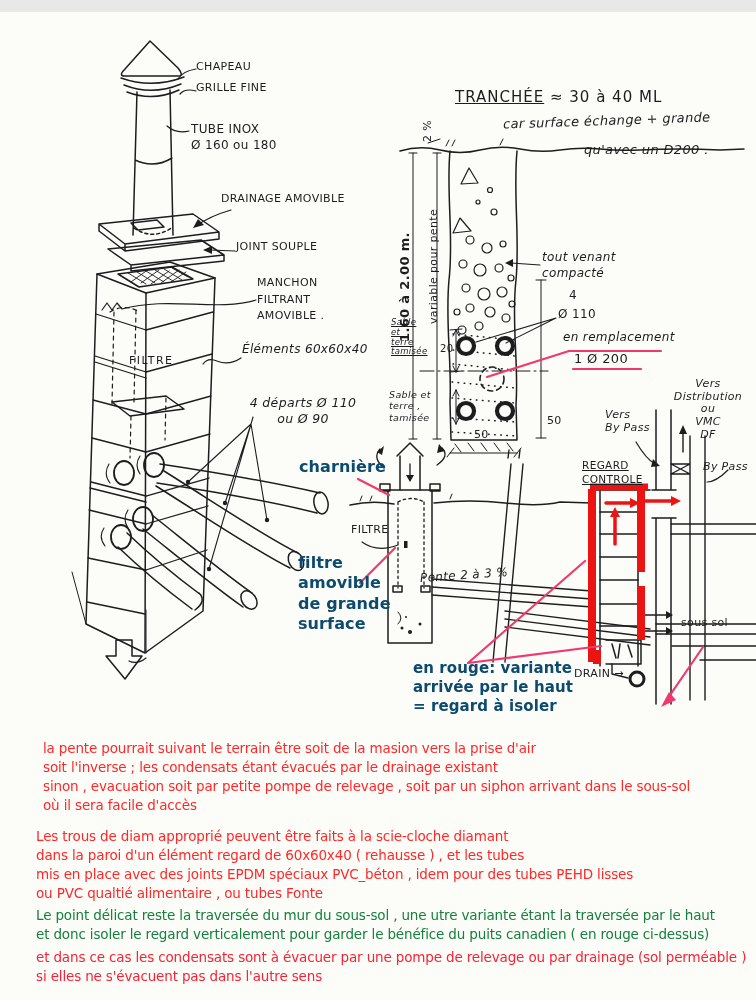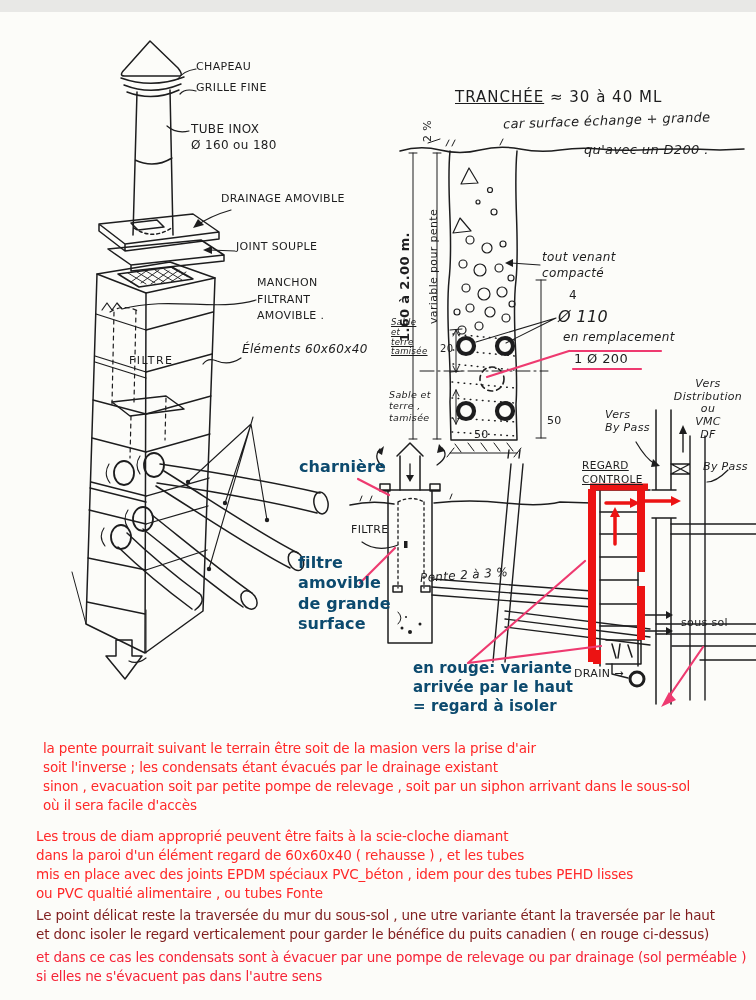--- a/index.html
+++ b/index.html
@@ -5,21 +5,21 @@
   html,body{margin:0;padding:0;}
   body{background:#e8e8e6;font-family:"DejaVu Sans",sans-serif;}
   .sheet{position:relative;width:756px;height:1000px;background:#fcfcf9;overflow:hidden;margin:12px auto;}
   svg{position:absolute;left:0;top:0;}
   .lbl{position:absolute;color:#1d1d1e;font:11px/1.3 "DejaVu Sans",sans-serif;letter-spacing:.35px;white-space:pre-line;}
   .it{font-style:italic;}
   .vert{transform:rotate(-90deg);transform-origin:0 0;}
   .pink{color:#0c4a6e;font:600 16px/1.28 "DejaVu Sans",sans-serif;letter-spacing:.1px;}
   .note{position:absolute;white-space:pre-line;font:13.5px/19px "DejaVu Sans",sans-serif;letter-spacing:-.15px;}
   .n-red{color:#ff2828;}
-  .n-crimson{color:#7f1d1d;}
+  .n-crimson{color:#15803d;}
   .n-red2{color:#f62336;}
   .title-main{text-decoration:underline;}
 </style>
 </head>
 <body>
 
 <div class="sheet">
 
 <svg width="756" height="1000" viewBox="0 0 756 1000" fill="none" stroke="#1d1d1e" stroke-width="1.5" stroke-linecap="round" stroke-linejoin="round">
 
@@ -227,31 +227,33 @@
 <div class="lbl" style="left:196px;top:69px;">GRILLE FINE</div>
 <div class="lbl" style="left:191px;top:110px;font-size:12px;">TUBE INOX
 Ø 160 ou 180</div>
 <div class="lbl" style="left:221px;top:180px;">DRAINAGE AMOVIBLE</div>
 <div class="lbl" style="left:236px;top:228px;">JOINT SOUPLE</div>
 <div class="lbl" style="left:257px;top:263px;line-height:1.5;">MANCHON
 FILTRANT
 AMOVIBLE .</div>
 <div class="lbl" style="left:129px;top:342px;letter-spacing:1.5px;">FILTRE</div>
 <div class="lbl it" style="left:242px;top:330px;font-size:12px;">Éléments 60x60x40</div>
+<div class="lbl it" style="left:243px;top:383px;font-size:12.5px;width:120px;text-align:center;">4 départs Ø 110
+ou Ø 90</div>
 
 <div class="lbl" style="left:455px;top:76px;font-size:15px;letter-spacing:1px;"><span class="title-main">TRANCHÉE</span> <span>≈ 30 à 40 ML</span></div>
 <div class="lbl it" style="left:503px;top:101px;font-size:13px;transform:rotate(-2deg);">car surface échange + grande</div>
 <div class="lbl it" style="left:584px;top:130px;font-size:13px;">qu'avec un D200 .</div>
 <div class="lbl vert" style="left:421px;top:130px;">2 %</div>
 <div class="lbl vert" style="left:397px;top:330px;font-size:13px;font-weight:600;">1.60 à 2.00 m.</div>
 <div class="lbl vert" style="left:427px;top:312px;">variable pour pente</div>
 <div class="lbl it" style="left:542px;top:238px;font-size:12px;">tout venant
 compacté</div>
 <div class="lbl" style="left:569px;top:276px;font-size:12px;">4</div>
-<div class="lbl" style="left:558px;top:295px;font-size:16px;font-style:italic;">Ø 110</div>
+<div class="lbl" style="left:558px;top:295px;font-size:12px;">Ø 110</div>
 <div class="lbl it" style="left:563px;top:318px;font-size:12px;">en remplacement</div>
 <div class="lbl" style="left:574px;top:339px;font-size:13px;">1 Ø 200</div>
 <div class="lbl it" style="left:391px;top:306px;font-size:8.5px;line-height:1.15;text-decoration:underline;">Sable
 et
 terre
 tamisée</div>
 <div class="lbl it" style="left:389px;top:377px;font-size:9.5px;line-height:1.2;">Sable et
 terre ,
 tamisée</div>
 <div class="lbl" style="left:440px;top:330px;font-size:10px;">20</div>

